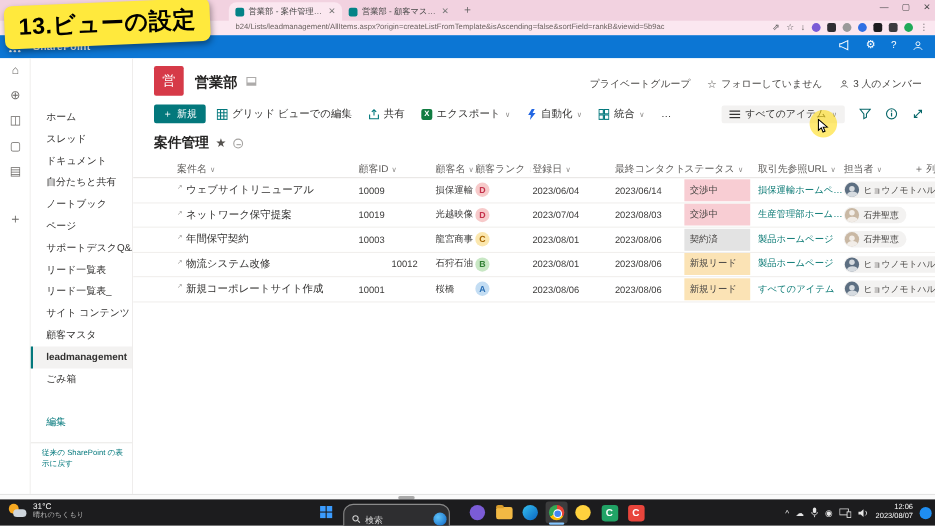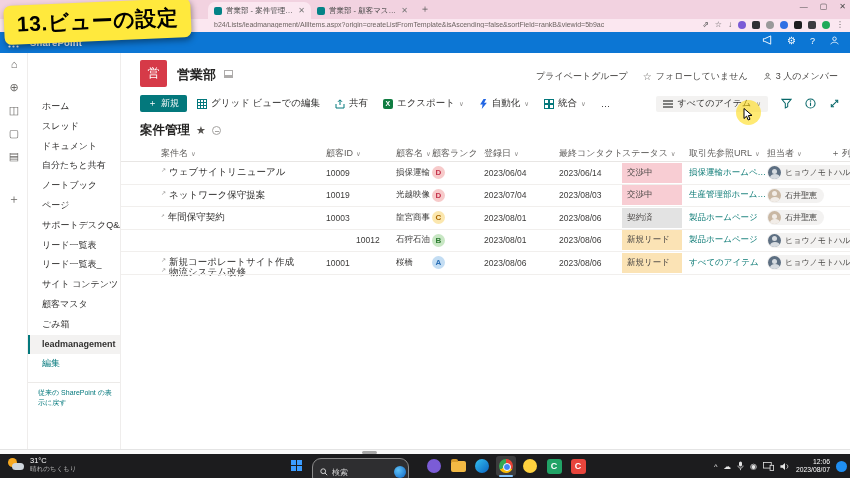--- a/index.html
+++ b/index.html
@@ -32,21 +32,21 @@
 
   
   .rail { position:absolute; left:0; top:53px; width:28px; bottom:29px; background:#fff; border-right:1px solid #efedec; }
   .rail .ric { display:block; width:28px; height:23px; text-align:center; font-size:11px; color:#6b6966; line-height:23px; }
   .rail .create { margin-top:20px; font-size:12px; }
 
   
   .sidebar { position:absolute; left:28px; top:53px; width:93px; bottom:29px; background:#fff; border-right:1px solid #efedec; padding-top:44px; }
   .sb-item { height:19.8px; line-height:19.8px; padding-left:14px; font-size:9px; color:#323130; white-space:nowrap; overflow:hidden; cursor:pointer; }
   .sb-item.sel { background:#f3f2f1; border-left:2px solid #03787c; padding-left:12px; font-weight:bold; }
-  .sb-item.edit { color:#03787c; }
+  .sb-item.edit { color:#03787c;margin-top:20px; }
   .sb-div { border-top:1px solid #eceae8; margin:8px 0 5px 0; }
   .sb-classic { padding:0 6px 0 10px; font-size:7px; color:#03787c; line-height:1.35; }
 
   
   .main { position:absolute; left:121px; top:53px; right:0; bottom:29px; background:#fff; overflow:hidden; }
   .sitelogo { position:absolute; left:19px; top:7px; width:27px; height:27px; background:#d63a48; color:#fff; font-size:12px; display:flex; align-items:center; justify-content:center; border-radius:2px; }
   .sitetitle { position:absolute; left:56px; top:13px; font-size:13px; font-weight:bold; color:#252423; }
   .siteflag { position:absolute; left:103px; top:17px; width:9px; height:8px; border:1px solid #8a8886; border-bottom-width:3px; opacity:.7; }
   .sitemeta { position:absolute; right:12px; top:17px; display:flex; gap:15px; align-items:center; font-size:9px; color:#484644; }
   .sitemeta .mi { display:flex; gap:4px; align-items:center; }
@@ -219,22 +219,22 @@
         <div class="sb-item">スレッド</div>
         <div class="sb-item">ドキュメント</div>
         <div class="sb-item">自分たちと共有</div>
         <div class="sb-item">ノートブック</div>
         <div class="sb-item">ページ</div>
         <div class="sb-item">サポートデスクQ&amp;A</div>
         <div class="sb-item">リード一覧表</div>
         <div class="sb-item">リード一覧表_</div>
         <div class="sb-item">サイト コンテンツ</div>
         <div class="sb-item">顧客マスタ</div>
+        <div class="sb-item sel">leadmanagement</div>
         <div class="sb-item">ごみ箱</div>
-        <div class="sb-item sel">leadmanagement</div>
       </div>
     <div class="sb-item edit">編集</div>
     <div class="sb-div"></div>
     <div class="sb-classic">従来の SharePoint の表示に戻す</div>
   </div>
 
   <div class="main">
     <div class="sitelogo">営</div>
     <div class="sitetitle">営業部</div>
     <span class="siteflag"></span>
@@ -427,21 +427,21 @@
             <span class="ulink" style="color: rgb(11, 122, 117);">生産管理部ホームペー...</span>
           </div>
           <div class="tcell" style="left: 646px; width: 86px;">
             <span class="pill">
               <span class="avatar" style="background: rgb(201, 184, 164);"></span>
               <span>石井聖恵</span>
             </span>
           </div>
         </div>
         <div class="trow">
-          <div class="tcell c-title" style="left: 40px; width: 165px; font-family: Liberation Mono, monospace;">
+          <div class="tcell c-title" style="left: 40px; width: 165px;">
             <span class="shortcut">↗</span>
             <span>年間保守契約</span>
           </div>
           <div class="tcell" style="left: 205px; width: 64px;">10003</div>
           <div class="tcell" style="left: 275px; width: 56px;">龍宮商事</div>
           <div class="tcell" style="left: 311px; width: 50px;">
             <span class="rank" style="background: rgb(251, 231, 174); color: rgb(169, 101, 0);">C</span>
           </div>
           <div class="tcell" style="left: 363px; width: 70px;">2023/08/01</div>
           <div class="tcell" style="left: 438px; width: 62px;">2023/08/06</div>
@@ -452,21 +452,21 @@
             <span class="ulink" style="color: rgb(11, 122, 117);">製品ホームページ</span>
           </div>
           <div class="tcell" style="left: 646px; width: 86px;">
             <span class="pill">
               <span class="avatar" style="background: rgb(201, 184, 164);"></span>
               <span>石井聖恵</span>
             </span>
           </div>
         </div>
         <div class="trow">
-          <div class="tcell c-title" style="left: 40px; width: 165px; margin-top: 32px;">
+          <div class="tcell c-title" style="left: 40px; width: 165px;">
             <span class="shortcut">↗</span>
             <span>物流システム改修</span>
           </div>
           <div class="tcell" style="left: 205px; width: 64px; margin-left: 30px;">10012</div>
           <div class="tcell" style="left: 275px; width: 56px; text-align: center;">石狩石油</div>
           <div class="tcell" style="left: 311px; width: 50px;">
             <span class="rank" style="background: rgb(200, 231, 196); color: rgb(46, 125, 50);">B</span>
           </div>
           <div class="tcell" style="left: 363px; width: 70px;">2023/08/01</div>
           <div class="tcell" style="left: 438px; width: 62px;">2023/08/06</div>

